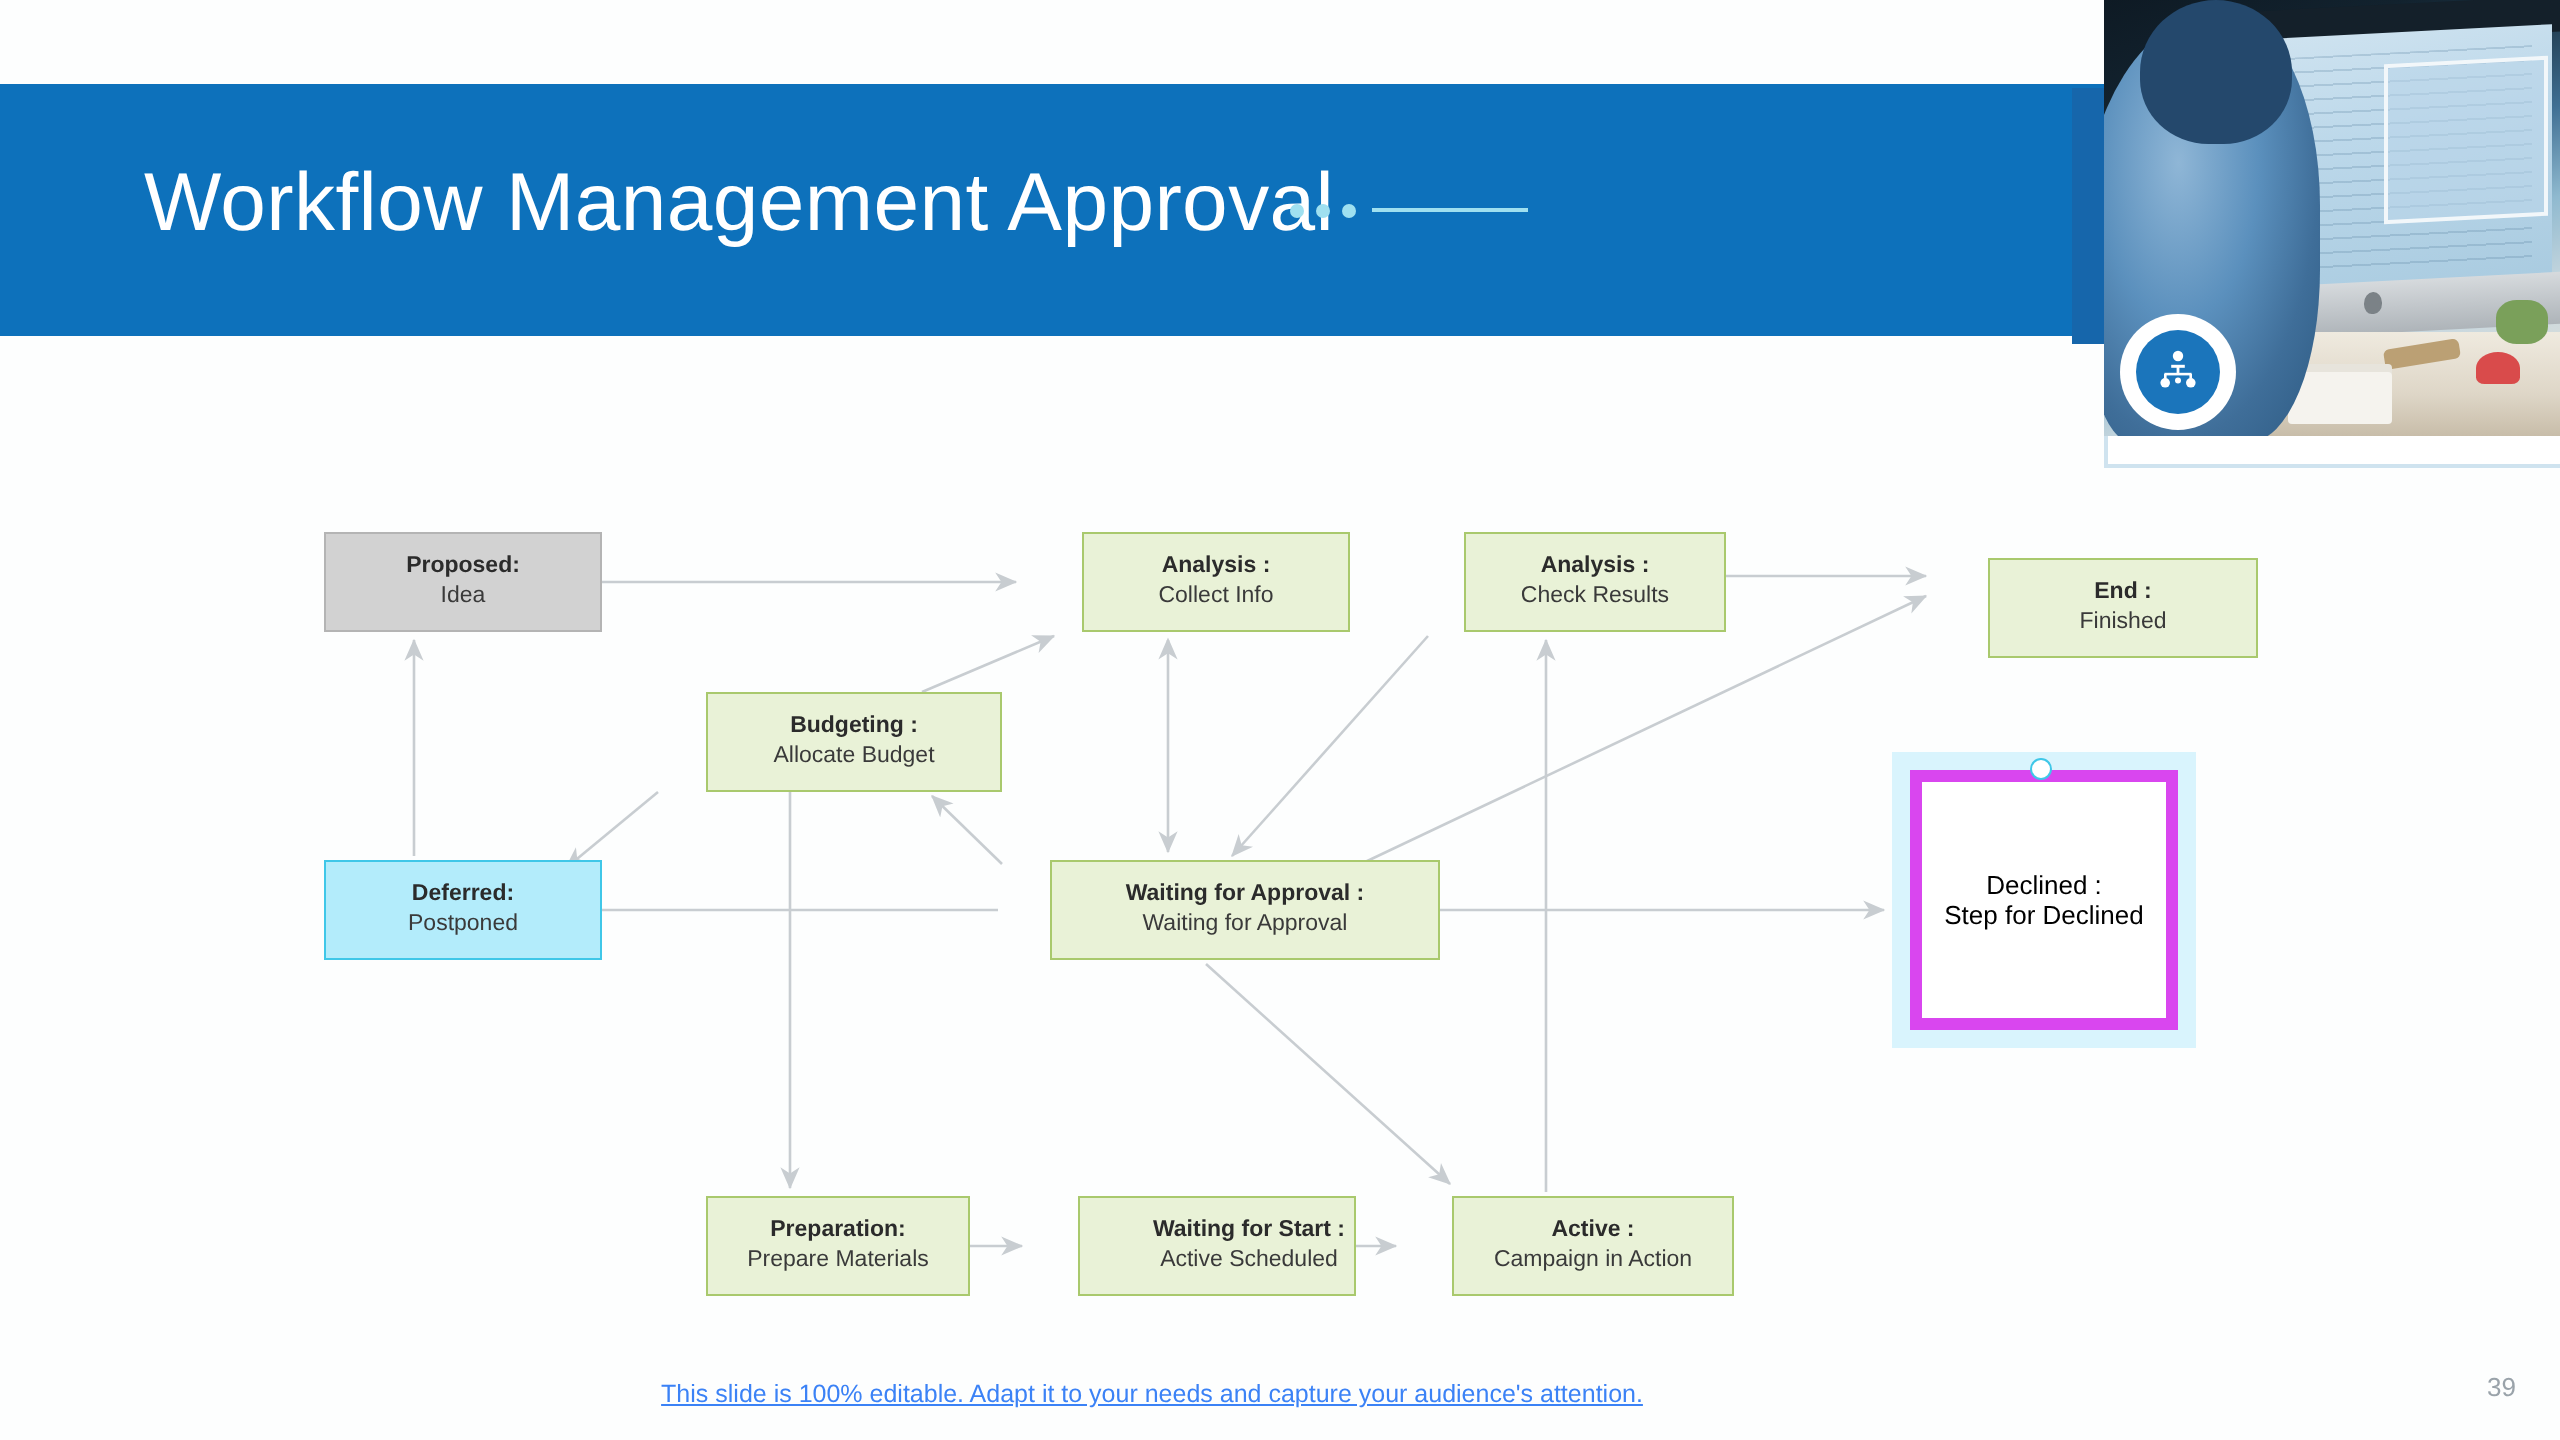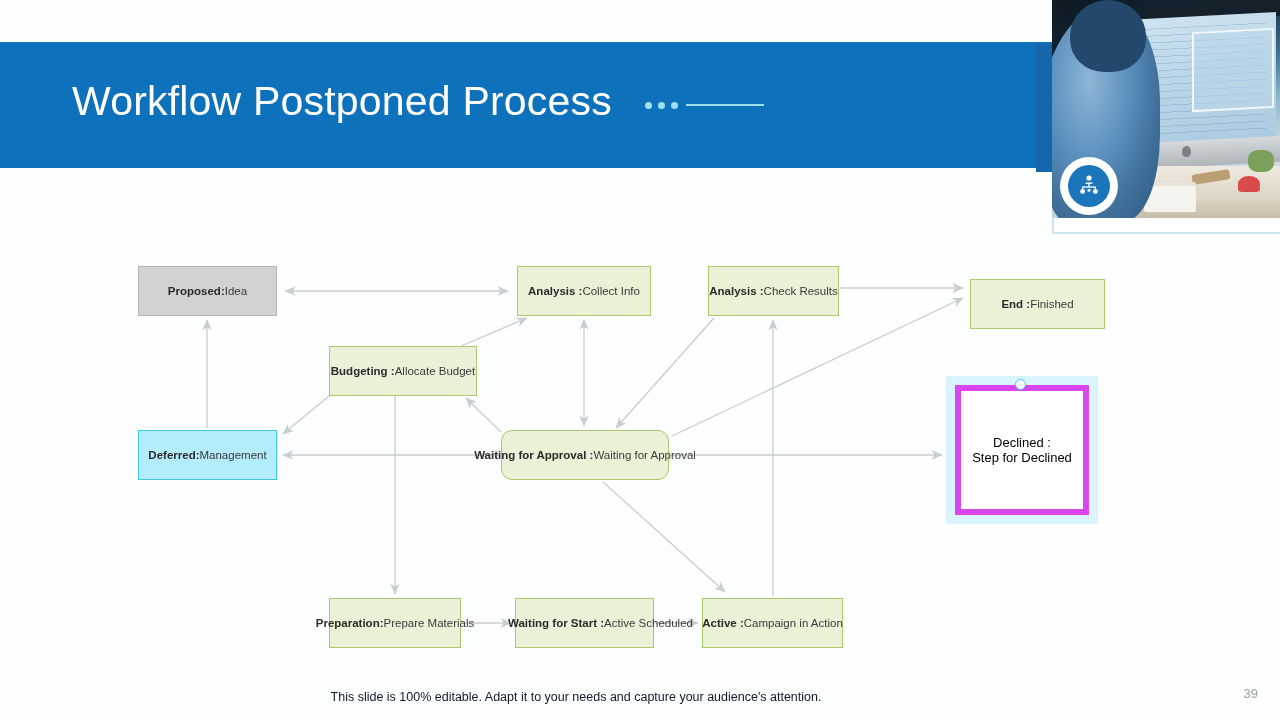--- a/index.html
+++ b/index.html
@@ -172,25 +172,27 @@
   #diagram {
     position: absolute;
     left: 0; top: 200px;
     width: 1280px; height: 470px;
   }
   #edges { position: absolute; left: 0; top: 0; width: 1280px; height: 470px; }
 
   .node {
     position: absolute;
     display: flex;
+    flex-direction: column;
     align-items: center;
     justify-content: center;
     text-align: left;
     line-height: 1.28;
     z-index: 2;
+    margin-left: 24px;
   }
   .node .n-title {
     font-size: 11.5px;
     font-weight: bold;
     color: #2b2b2b;
     white-space: nowrap;
   }
   .node .n-sub {
     font-size: 11.5px;
     font-weight: normal;
@@ -230,36 +232,37 @@
     z-index: 4;
   }
 
   
   #footer-note {
     position: absolute;
     left: 0; top: 690px;
     width: 1152px;
     text-align: center;
     font-size: 12.5px;
-    color: #0f172a;
+    color: #3b82f6;
+    text-decoration: underline;
   }
   #page-number {
     position: absolute;
     right: 22px; top: 686px;
     font-size: 13px;
     color: #9aa3aa;
   }
 </style>
 </head>
 <body>
 
 <div id="slide">
 
   <div id="header-bar"></div>
-  <div id="page-title">Workflow Postponed Process</div>
+  <div id="page-title">Workflow Management Approval</div>
   <div id="title-decor">
     <span class="dot"></span>
     <span class="dot"></span>
     <span class="dot"></span>
     <span class="rule"></span>
   </div>
 
   <div id="photo-accent"></div>
   <div id="photo-frame"></div>
   <div id="photo">
@@ -359,24 +362,24 @@
       <span class="n-sub">Finished</span>
     </div>
 
     <div class="node green" style="left:329px;top:146px;width:148px;height:50px;">
       <span class="n-title">Budgeting :</span>
       <span class="n-sub">Allocate Budget</span>
     </div>
 
     <div class="node cyan" style="left:138px;top:230px;width:139px;height:50px;">
       <span class="n-title">Deferred:</span>
-      <span class="n-sub">Management</span>
-    </div>
-
-    <div class="node green" style="left:501px;top:230px;width:168px;height:50px;border-radius:11px;">
+      <span class="n-sub">Postponed</span>
+    </div>
+
+    <div class="node green" style="left:501px;top:230px;width:195px;height:50px;">
       <span class="n-title">Waiting for Approval :</span>
       <span class="n-sub">Waiting for Approval</span>
     </div>
 
     <div class="node green" style="left:329px;top:398px;width:132px;height:50px;">
       <span class="n-title">Preparation:</span>
       <span class="n-sub">Prepare Materials</span>
     </div>
 
     <div class="node green" style="left:515px;top:398px;width:139px;height:50px;padding-left:32px;">

